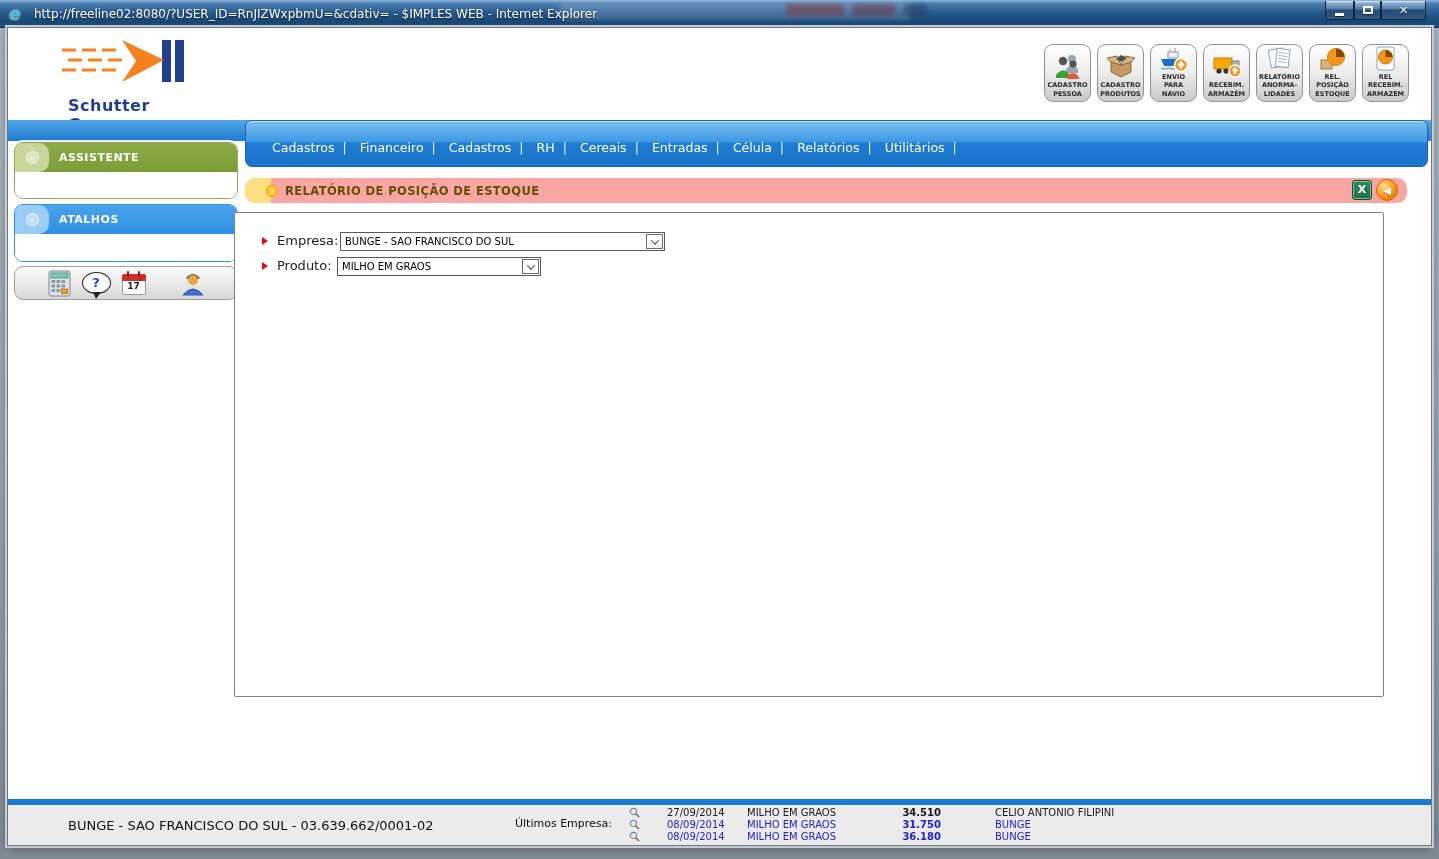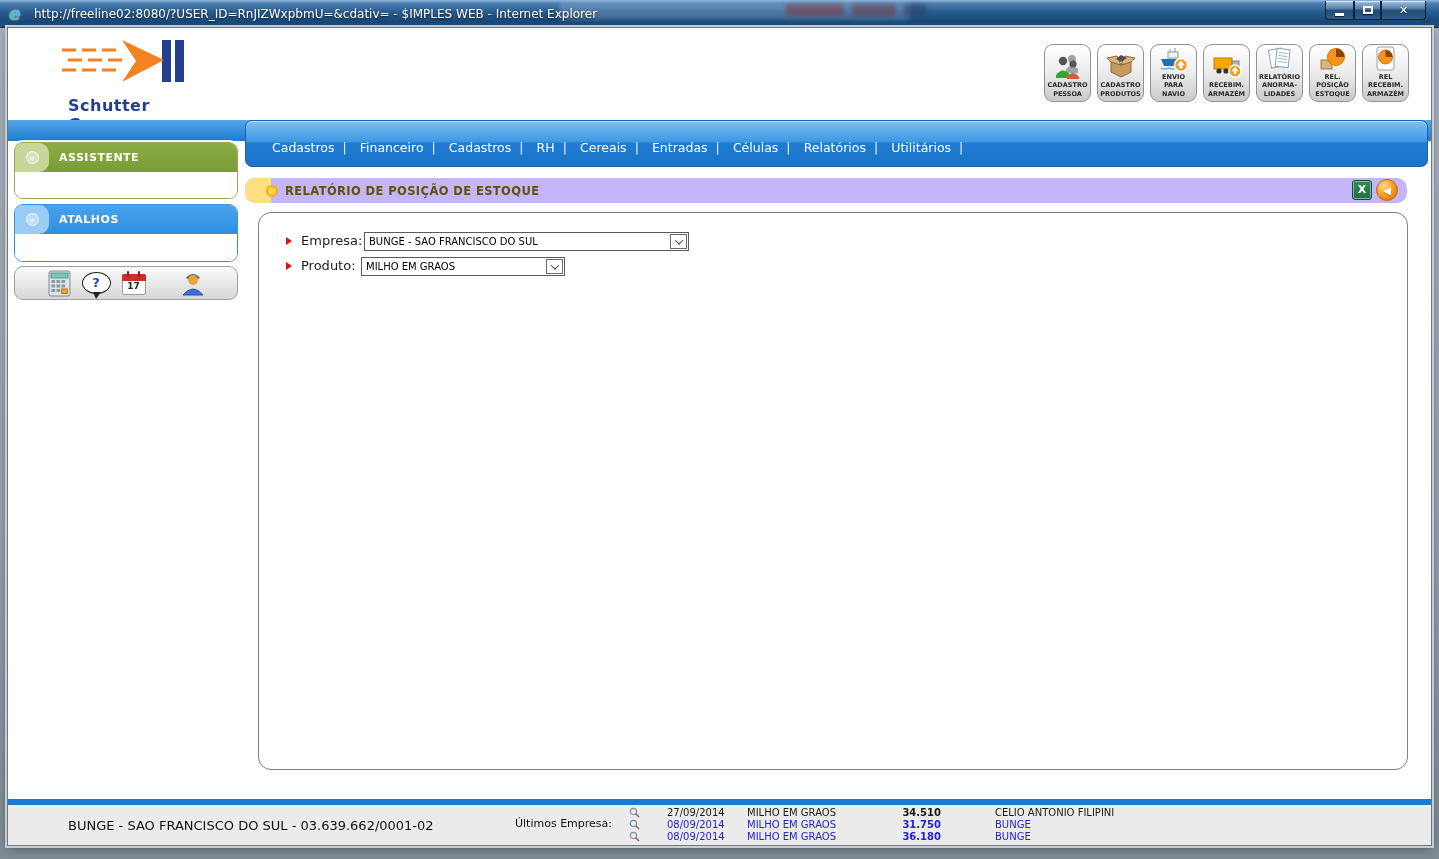--- a/index.html
+++ b/index.html
@@ -70,21 +70,21 @@
     background:linear-gradient(180deg,#7cc0f2 0%,#3f99e3 45%,#1e7cd2 50%,#1a74c8 100%);
     box-shadow: inset 0 1px 0 rgba(255,255,255,.55);
   }
   .nav-items { position:absolute; left:20px; top:16px; white-space:nowrap; }
   .nav-item { color:#fff; font-size:12.5px; text-decoration:none; margin:0 6px; cursor:pointer; }
   .nav-sep { color:#e8f4ff; font-size:12.5px; margin:0 2px; }
 
   
   .section-bar {
     position:absolute; left:237px; top:150px; width:1162px; height:25px;
-    background:#c4b5fd; border-radius:10px;
+    background:#fca5a5; border-radius:10px;
   }
   .section-cap {
     position:absolute; left:0; top:0; width:26px; height:25px; border-radius:10px 0 0 10px;
     background:#ffdf82; display:flex; align-items:center; justify-content:flex-end;
   }
   .cap-ring {
     width:12px; height:12px; border-radius:50%; border:2px solid #f3ae00;
     margin-right:-7px; background:#ffd34d; color:#b37f00; font-size:7px; line-height:8px; text-align:center;
   }
   .section-title {
@@ -140,22 +140,22 @@
     border-left:3px solid transparent; border-right:5px solid transparent; border-top:7px solid #222;
   }
   .cal { width:48px; height:24px; position:relative; }
   .cal-body { position:absolute; left:0; top:3px; width:24px; height:21px; background:#fdfdfd; border:1px solid #999; border-radius:2px; }
   .cal-top { position:absolute; left:0; top:3px; width:24px; height:7px; background:#c9302c; border-radius:2px 2px 0 0; }
   .cal-ring { position:absolute; top:0; width:2px; height:6px; background:#8a1f1c; border-radius:1px; }
   .cal-day { position:absolute; left:0; top:10px; width:24px; text-align:center; font-size:9px; font-weight:bold; color:#222; }
 
   
   .main-panel {
-    position:absolute; left:250px; top:184px; width:1150px; height:558px;
-    background:#fff; border:1px solid #808080; border-radius:13px;
+    position:absolute; left:226px; top:184px; width:1150px; height:485px;
+    background:#fff; border:1px solid #808080; border-radius:2px;
   }
   .form-row { position:absolute; left:0; width:100%; height:19px; }
   .bullet { position:absolute; left:27px; top:4px; width:0; height:0;
     border-top:4px solid transparent; border-bottom:4px solid transparent; border-left:6px solid #d11; }
   .bullet.blue { border-left-color:#2d7cd6; }
   .f-label { position:absolute; left:42px; top:0; font-size:13px; color:#1c1c1c; }
   .sel {
     position:absolute; top:-1px; height:19px; border:1px solid #5a5a5a; background:#fff;
     display:flex; align-items:center; padding-left:4px; cursor:pointer;
   }
@@ -316,21 +316,21 @@
 
   <div class="blue-strip"></div>
   <div class="navbar">
     <div class="nav-items">
       <a class="nav-item">Cadastros</a><span class="nav-sep">|</span>
       <a class="nav-item">Financeiro</a><span class="nav-sep">|</span>
       <a class="nav-item">Cadastros</a><span class="nav-sep">|</span>
       <a class="nav-item">RH</a><span class="nav-sep">|</span>
       <a class="nav-item">Cereais</a><span class="nav-sep">|</span>
       <a class="nav-item">Entradas</a><span class="nav-sep">|</span>
-      <a class="nav-item">Células</a><span class="nav-sep">|</span>
+      <a class="nav-item">Célula</a><span class="nav-sep">|</span>
       <a class="nav-item">Relatórios</a><span class="nav-sep">|</span>
       <a class="nav-item">Utilitários</a><span class="nav-sep">|</span>
     </div>
   </div>
 
   <div class="section-bar">
     <div class="section-cap">
       <span class="cap-ring"></span>
     </div>
     <span class="section-title">RELATÓRIO DE POSIÇÃO DE ESTOQUE</span>

